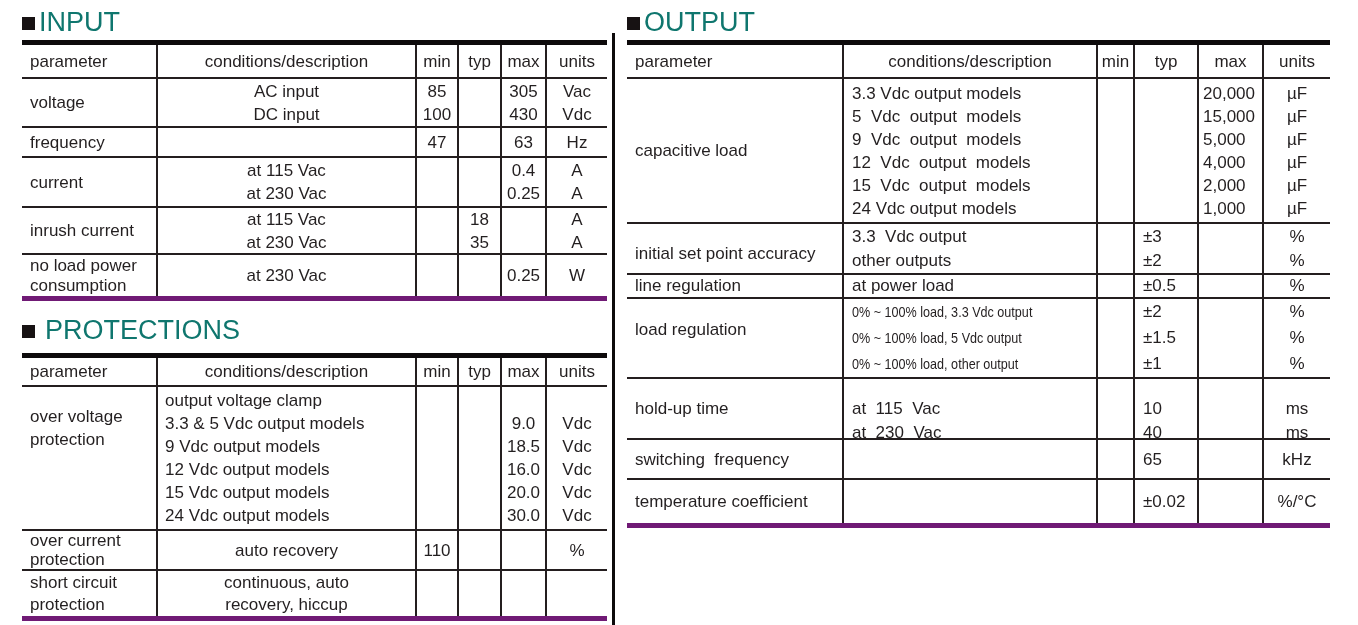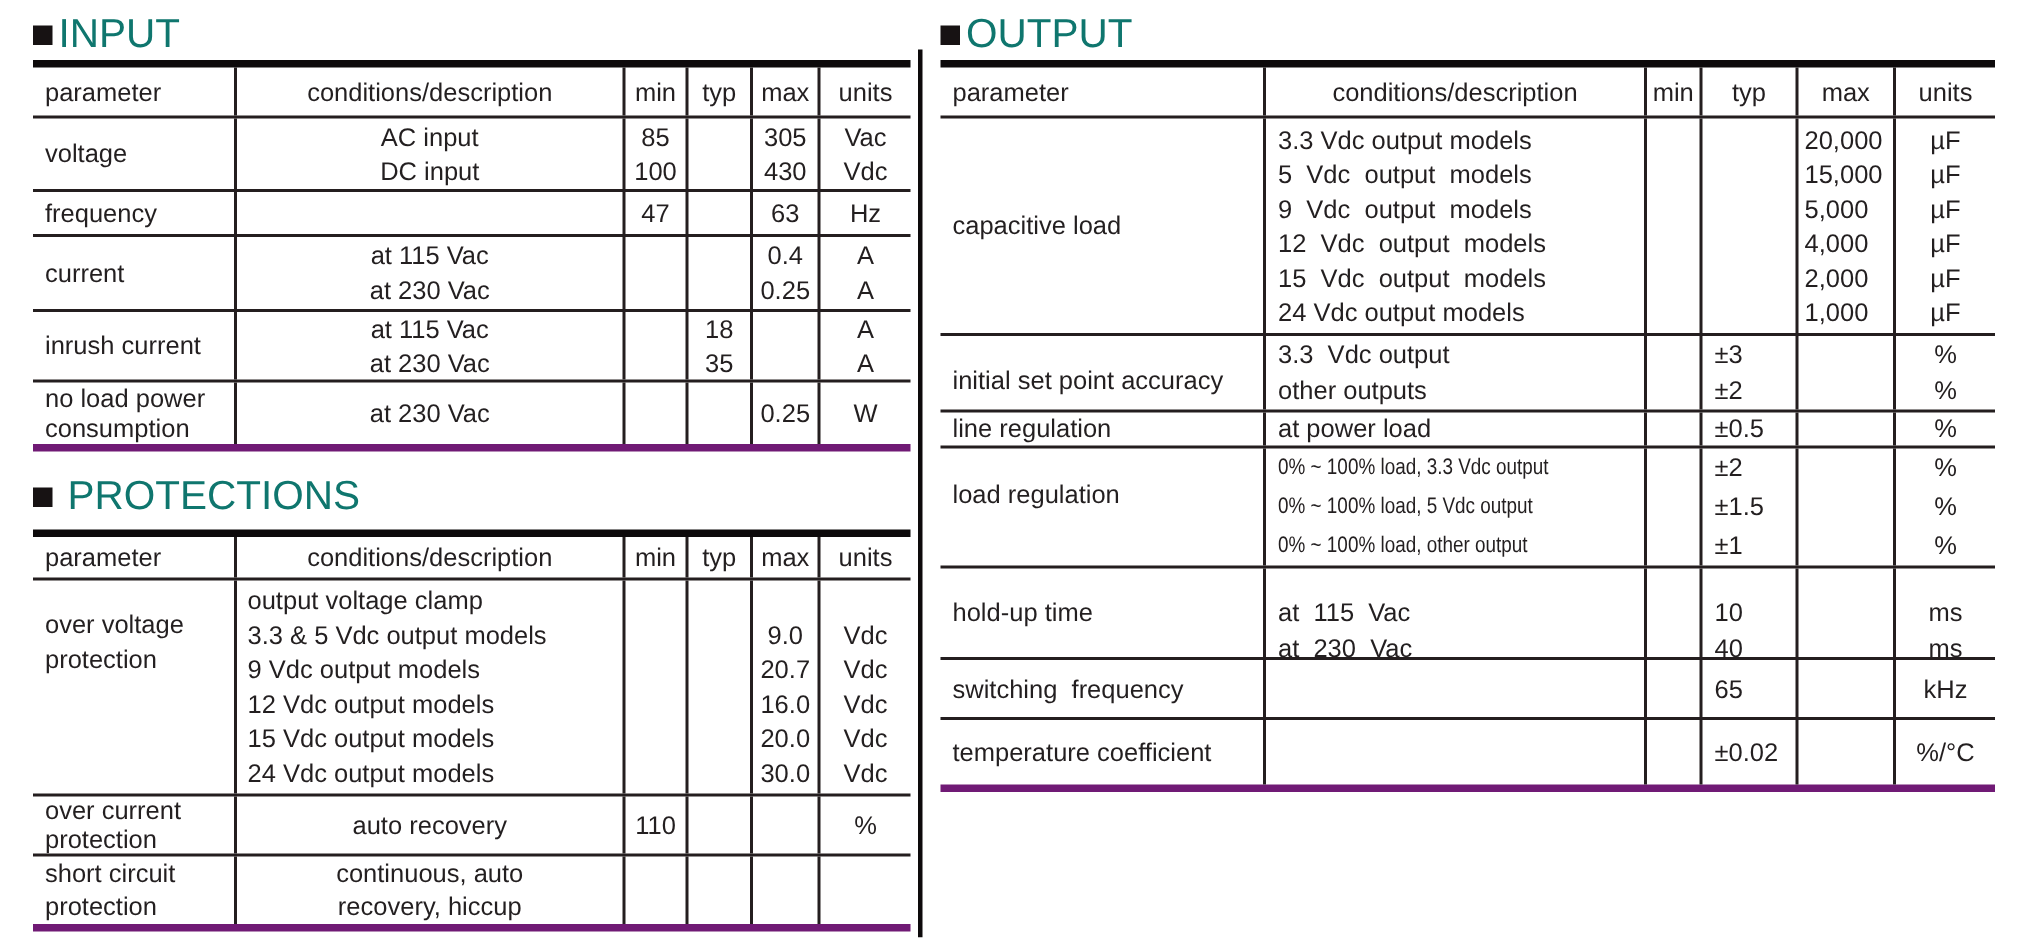--- a/index.html
+++ b/index.html
@@ -219,21 +219,21 @@
         <div class="ln">9 Vdc output models</div>
         <div class="ln">12 Vdc output models</div>
         <div class="ln">15 Vdc output models</div>
         <div class="ln">24 Vdc output models</div>
       </div>
       <div class="cell tc"></div>
       <div class="cell tc"></div>
       <div class="cell tc">
         <div class="ln"></div>
         <div class="ln">9.0</div>
-        <div class="ln">20.7</div>
+        <div class="ln">18.5</div>
         <div class="ln">16.0</div>
         <div class="ln">20.0</div>
         <div class="ln">30.0</div>
       </div>
       <div class="cell tc">
         <div class="ln"></div>
         <div class="ln">Vdc</div>
         <div class="ln">Vdc</div>
         <div class="ln">Vdc</div>
         <div class="ln">Vdc</div>

